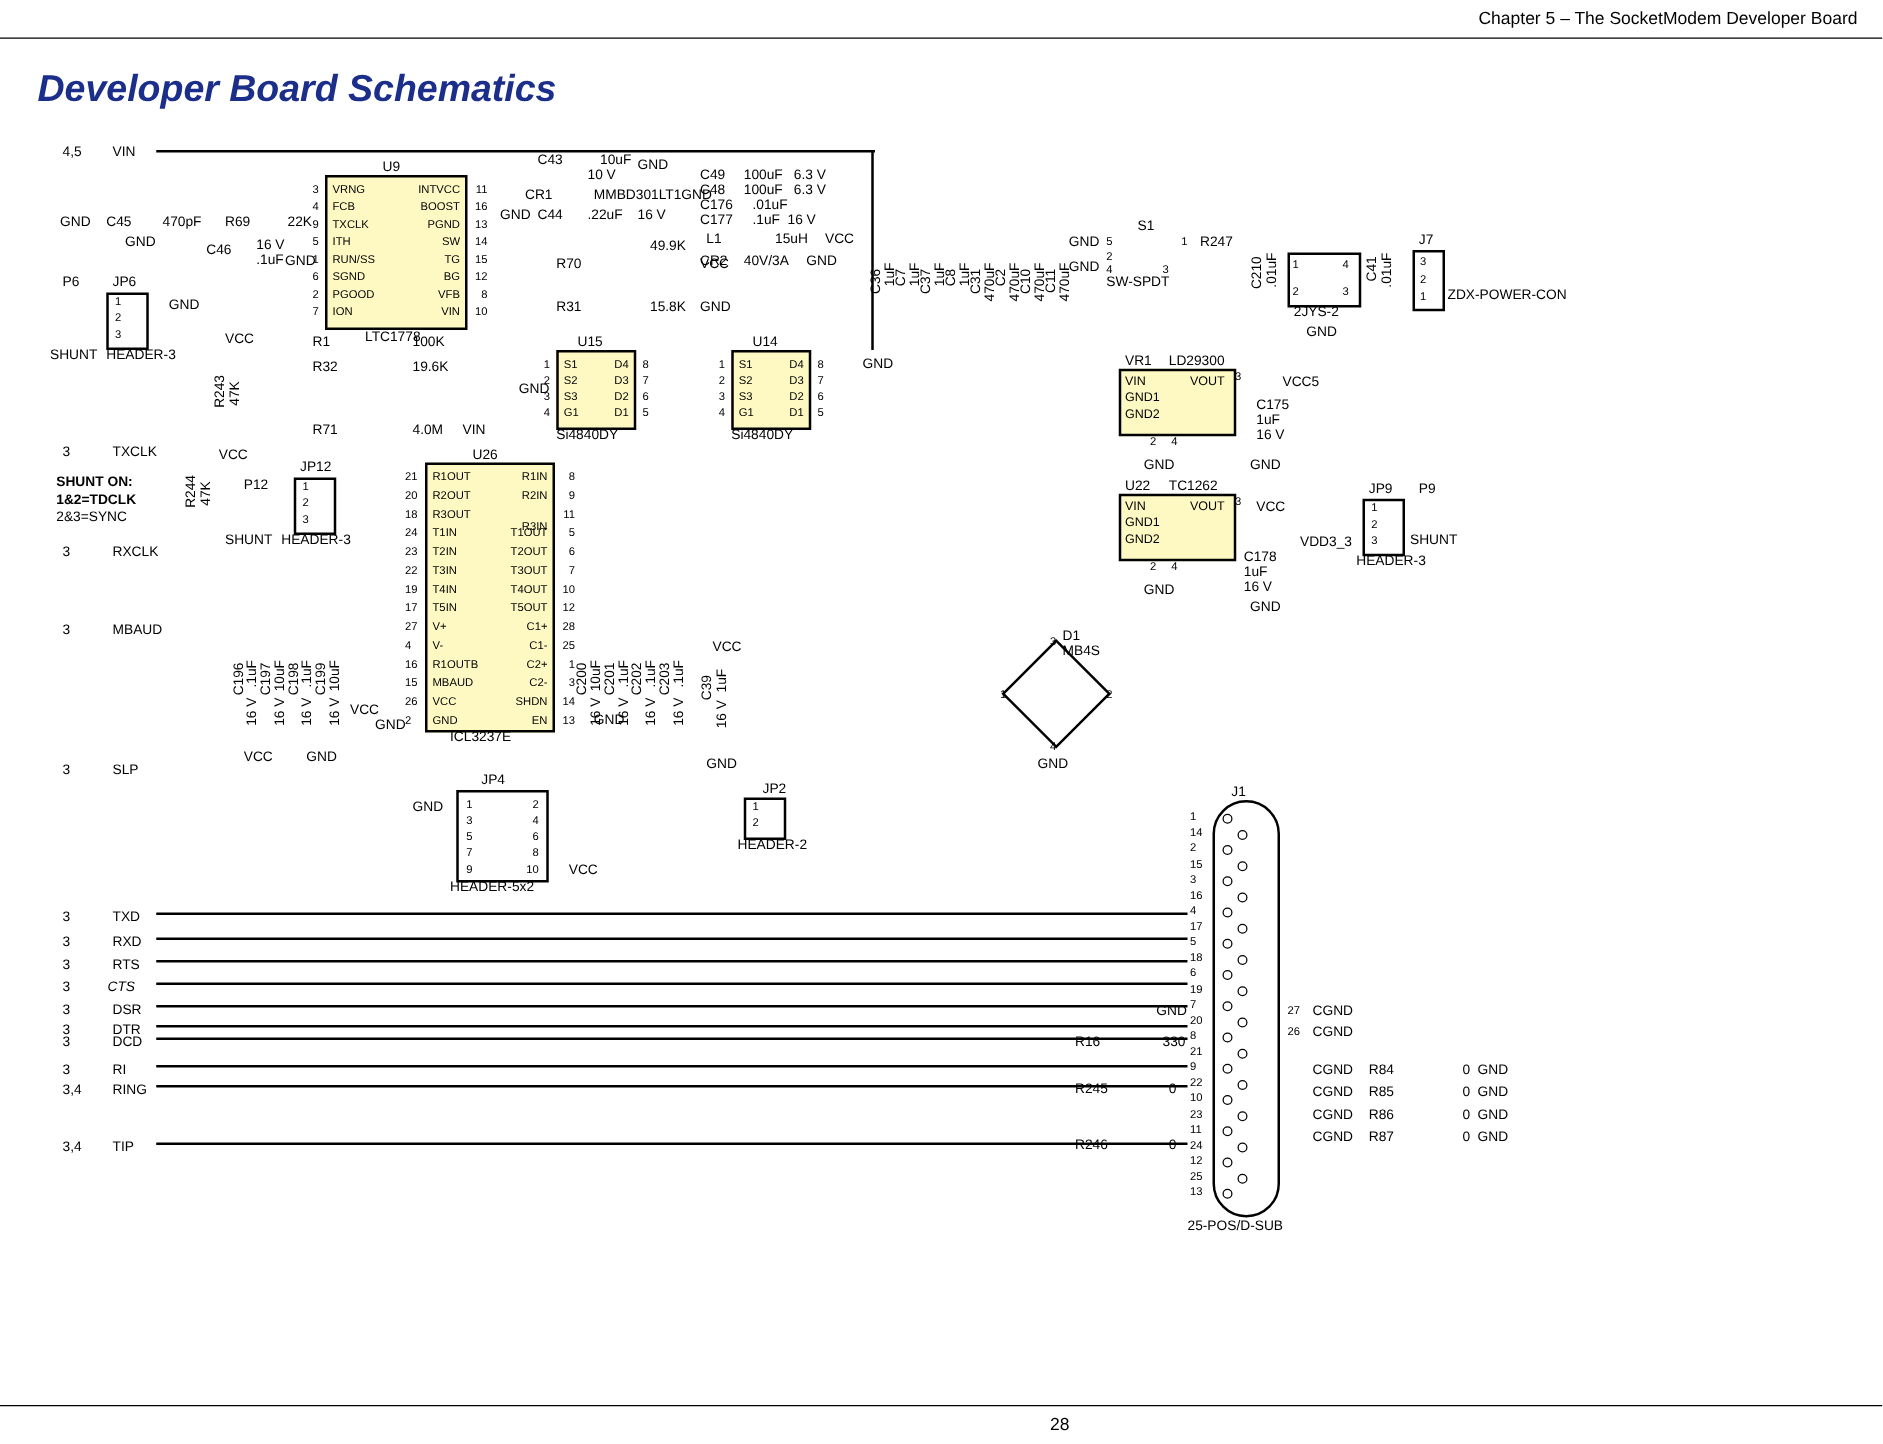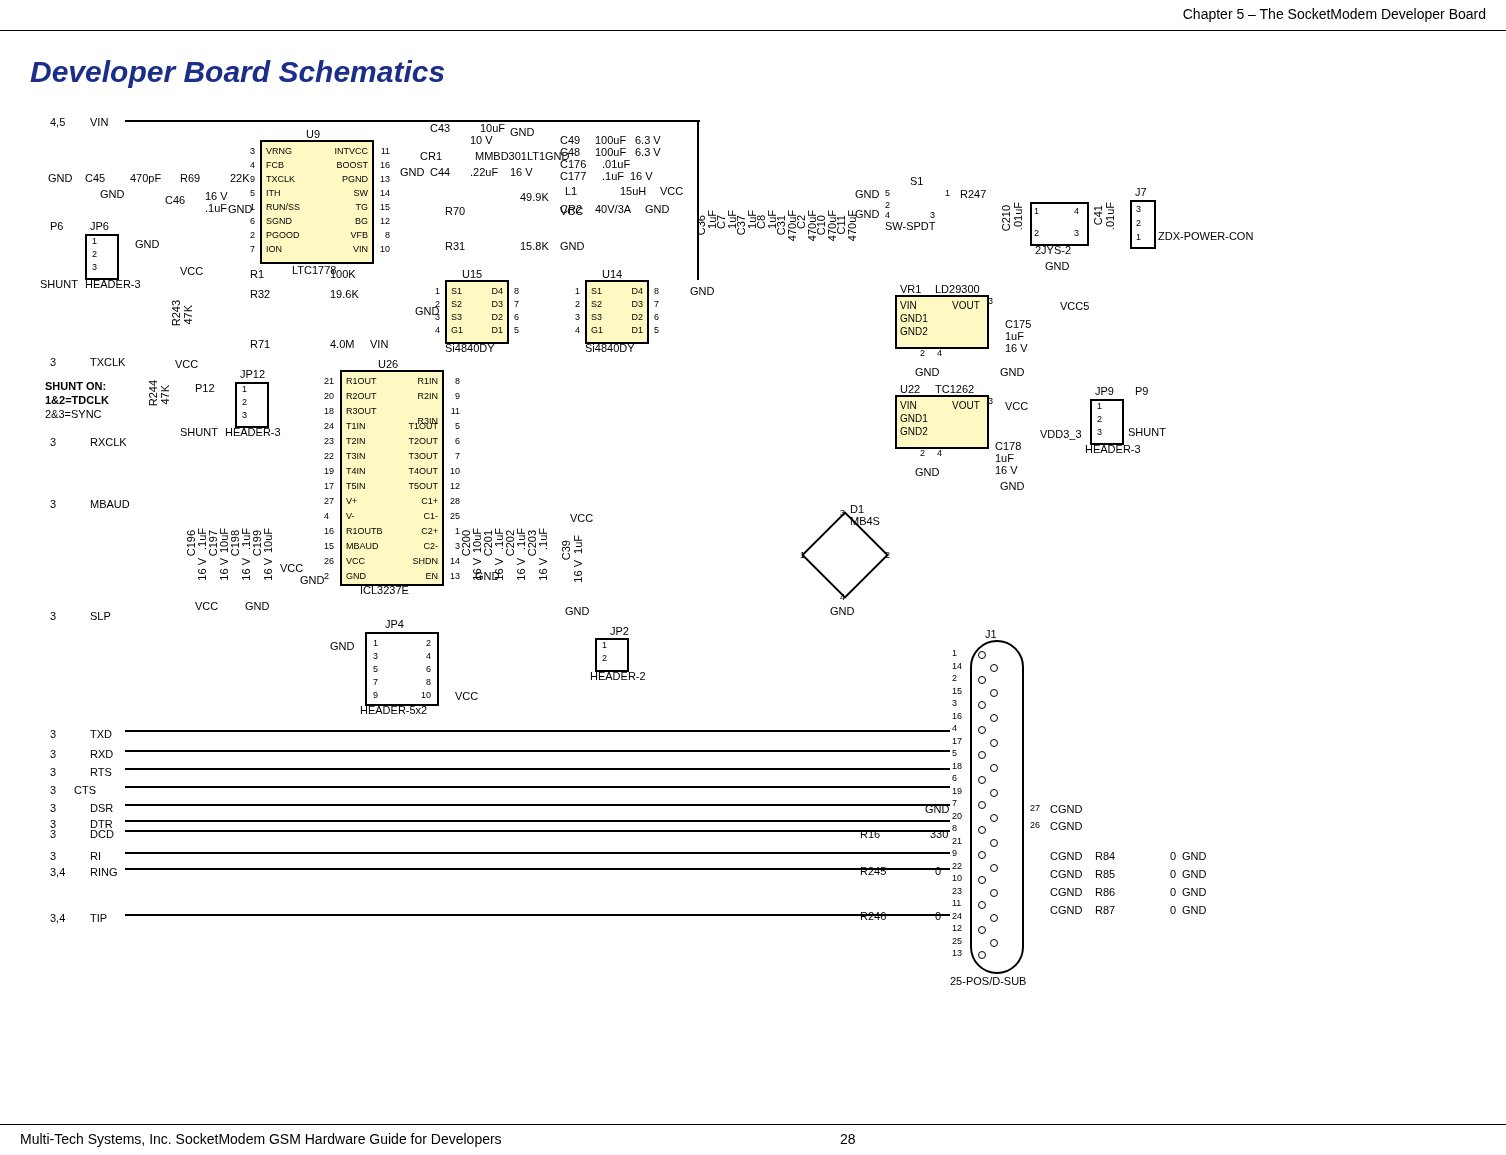--- a/index.html
+++ b/index.html
@@ -42,21 +42,21 @@
       <div class="sig" style="left: 60px; top: 388px;">MBAUD</div>
       <div class="sig" style="left: 20px; top: 500px;">3</div>
       <div class="sig" style="left: 60px; top: 500px;">SLP</div>
       <div class="sig" style="left: 20px; top: 618px;">3</div>
       <div class="sig" style="left: 60px; top: 618px;">TXD</div>
       <div class="sig" style="left: 20px; top: 638px;">3</div>
       <div class="sig" style="left: 60px; top: 638px;">RXD</div>
       <div class="sig" style="left: 20px; top: 656px;">3</div>
       <div class="sig" style="left: 60px; top: 656px;">RTS</div>
       <div class="sig" style="left: 20px; top: 674px;">3</div>
-      <div class="sig" style="left: 44px; top: 674px;">CTS</div>
+      <div class="sig" style="left: 56px; top: 674px; font-style: italic;">CTS</div>
       <div class="sig" style="left: 20px; top: 692px;">3</div>
       <div class="sig" style="left: 60px; top: 692px;">DSR</div>
       <div class="sig" style="left: 20px; top: 708px;">3</div>
       <div class="sig" style="left: 60px; top: 708px;">DTR</div>
       <div class="sig" style="left: 20px; top: 718px;">3</div>
       <div class="sig" style="left: 60px; top: 718px;">DCD</div>
       <div class="sig" style="left: 20px; top: 740px;">3</div>
       <div class="sig" style="left: 60px; top: 740px;">RI</div>
       <div class="sig" style="left: 20px; top: 756px;">3,4</div>
       <div class="sig" style="left: 60px; top: 756px;">RING</div>
@@ -411,21 +411,21 @@
   <div class="lbl" style="left:870px;top:173px">VR1</div>
   <div class="lbl" style="left:905px;top:173px">LD29300</div>
   <div class="lbl" style="left:870px;top:190px;font-size:10px">VIN</div>
   <div class="lbl" style="left:870px;top:203px;font-size:10px">GND1</div>
   <div class="lbl" style="left:870px;top:216px;font-size:10px">GND2</div>
   <div class="lbl" style="left:922px;top:190px;font-size:10px">VOUT</div>
   <div class="lbl" style="left:958px;top:186px;font-size:9px">3</div>
   <div class="lbl" style="left:890px;top:238px;font-size:9px">2</div>
   <div class="lbl" style="left:907px;top:238px;font-size:9px">4</div>
   <div class="lbl" style="left:885px;top:256px">GND</div>
-  <div class="lbl" style="left:1030px;top:190px">VCC5</div>
+  <div class="lbl" style="left:996px;top:190px">VCC5</div>
   <div class="lbl" style="left:975px;top:208px">C175</div>
   <div class="lbl" style="left:975px;top:220px">1uF</div>
   <div class="lbl" style="left:975px;top:232px">16 V</div>
   <div class="lbl" style="left:970px;top:256px">GND</div>
 
   <div class="ic" style="left:865px;top:285px;width:90px;height:50px"></div>
   <div class="lbl" style="left:870px;top:273px">U22</div>
   <div class="lbl" style="left:905px;top:273px">TC1262</div>
   <div class="lbl" style="left:870px;top:290px;font-size:10px">VIN</div>
   <div class="lbl" style="left:870px;top:303px;font-size:10px">GND1</div>
@@ -559,15 +559,14 @@
   <div class="wire" style="left:95px;top:694px;width:825px;height:2px"></div>
   <div class="wire" style="left:95px;top:710px;width:825px;height:2px"></div>
   <div class="wire" style="left:95px;top:720px;width:825px;height:2px"></div>
   <div class="wire" style="left:95px;top:742px;width:825px;height:2px"></div>
   <div class="wire" style="left:95px;top:758px;width:825px;height:2px"></div>
   <div class="wire" style="left:95px;top:804px;width:825px;height:2px"></div>
 
 </div>
 
 <div class="ftr">
-  <span class="l">Multi-Tech Systems, Inc. SocketModem GSM Hardware Guide for Developers</span>
   <span class="r">28</span>
 </div>
 
 </body></html>

